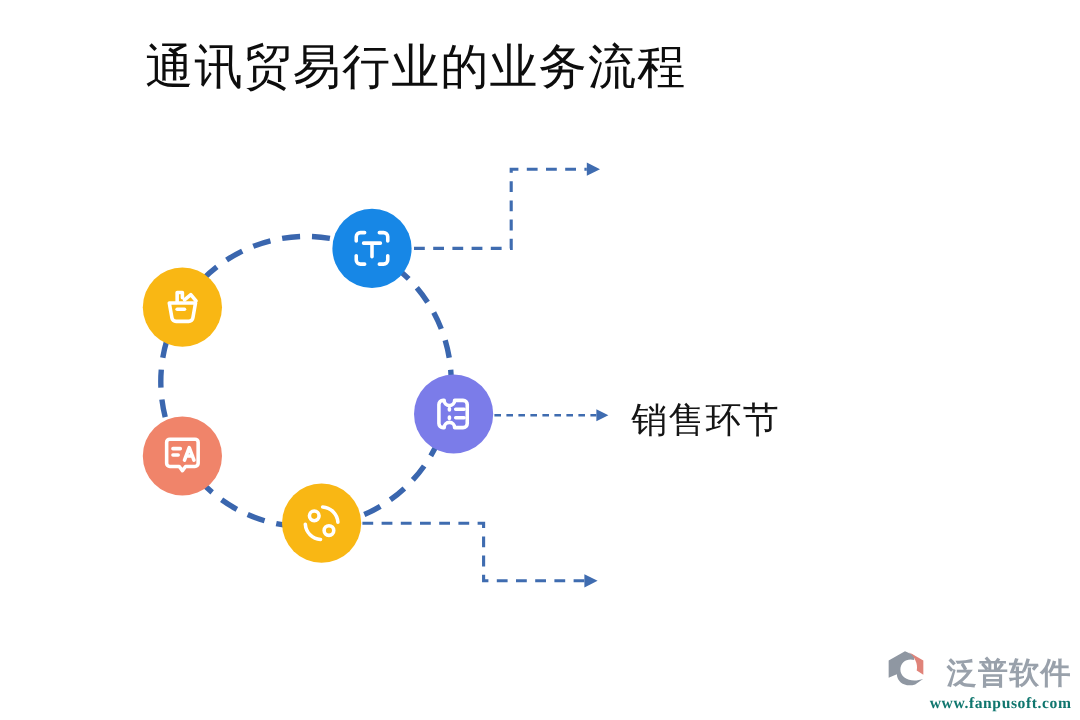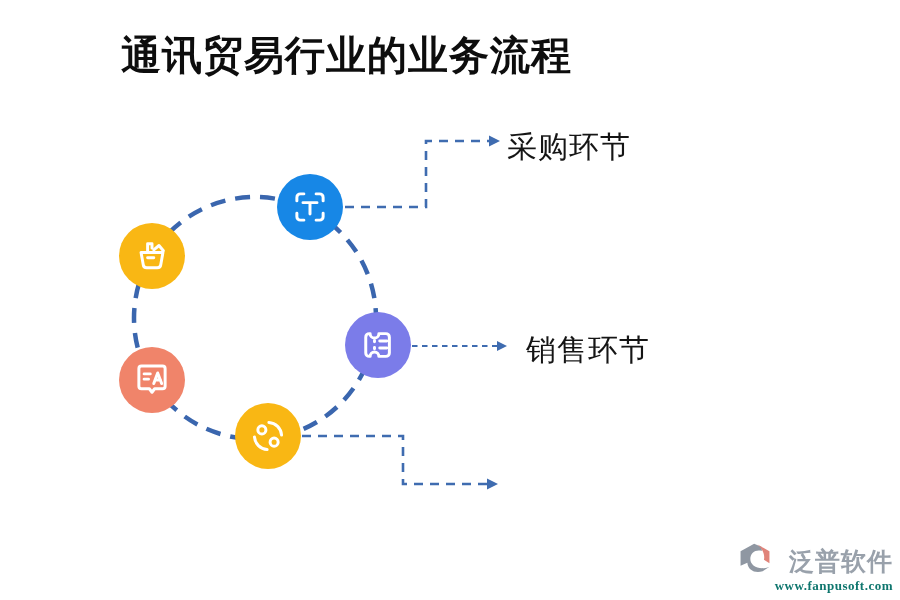--- a/index.html
+++ b/index.html
@@ -5,21 +5,21 @@
   html,body{margin:0;padding:0;}
   body{
     width:900px;height:600px;background:#ffffff;overflow:hidden;
     font-family:"Liberation Serif","DejaVu Serif",serif;
     position:relative;
   }
   .stage{position:absolute;inset:0;width:900px;height:600px;}
 
   .page-title{
     position:absolute;left:121px;top:28px;
-    font-size:40px;font-weight:700;color:#0d0d0d;
+    font-size:40px;font-weight:400;color:#0d0d0d;
     letter-spacing:1px;white-space:nowrap;
   }
 
   .overlay-svg{position:absolute;left:0;top:0;width:900px;height:600px;}
 
   .node{
     position:absolute;width:66px;height:66px;border-radius:50%;
     display:flex;align-items:center;justify-content:center;
   }
   .node svg{display:block;}
@@ -118,21 +118,20 @@
     <span>
       <svg width="42" height="42" viewBox="0 0 48 48" fill="none" stroke="#ffffff" stroke-width="3.4" stroke-linecap="round" stroke-linejoin="round">
         <circle cx="17" cy="17" r="4.6"></circle>
         <circle cx="31" cy="31" r="4.6"></circle>
         <path d="M25 8.5 a15.5 15.5 0 0 1 14.5 14.5"></path>
         <path d="M23 39.5 a15.5 15.5 0 0 1 -14.5 -14.5"></path>
       </svg>
     </span>
   </div>
 
-  <div class="flow-label label-procurement">采购环节</div>
   <div class="flow-label label-sales">销售环节</div>
 
   <div class="watermark">
     <div class="wm-row">
       <span>
         <svg width="36" height="34" viewBox="0 0 40 40">
           <path d="M19 2 L3 11 L3 28 L11 24.5 C11.5 33 20 37.5 29 34.5 L37 29 C26 33.5 14.5 29 14.5 20 C14.5 12.5 21 8.5 28 10.5 L28 6 Z" fill="#8f97a2"></path>
           <path d="M23 3 L37 11 L37 25 L30.5 21 C32 14.5 28.5 7.5 23 3 Z" fill="#e08379"></path>
         </svg>
       </span>

